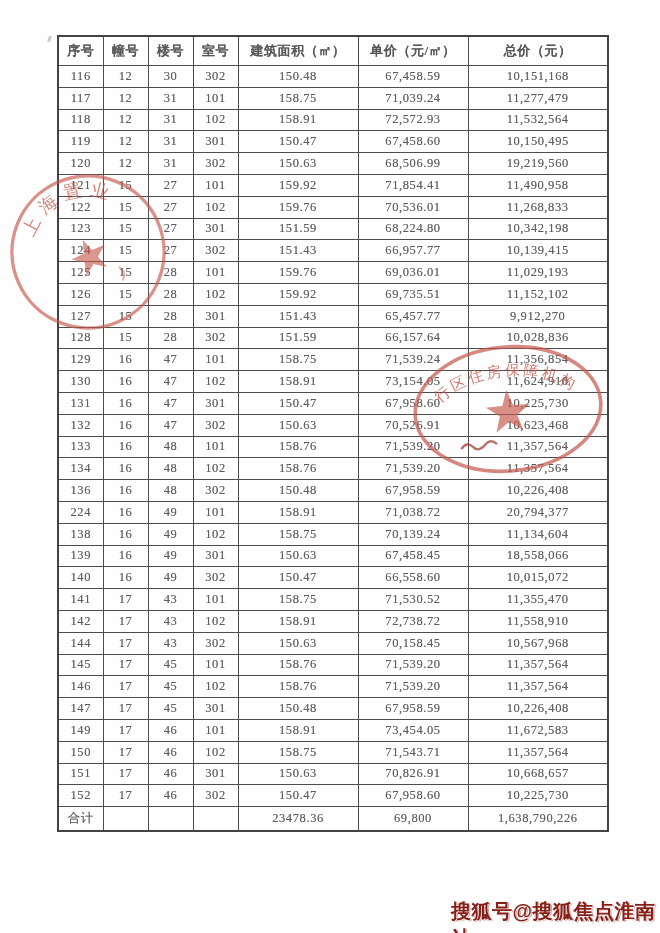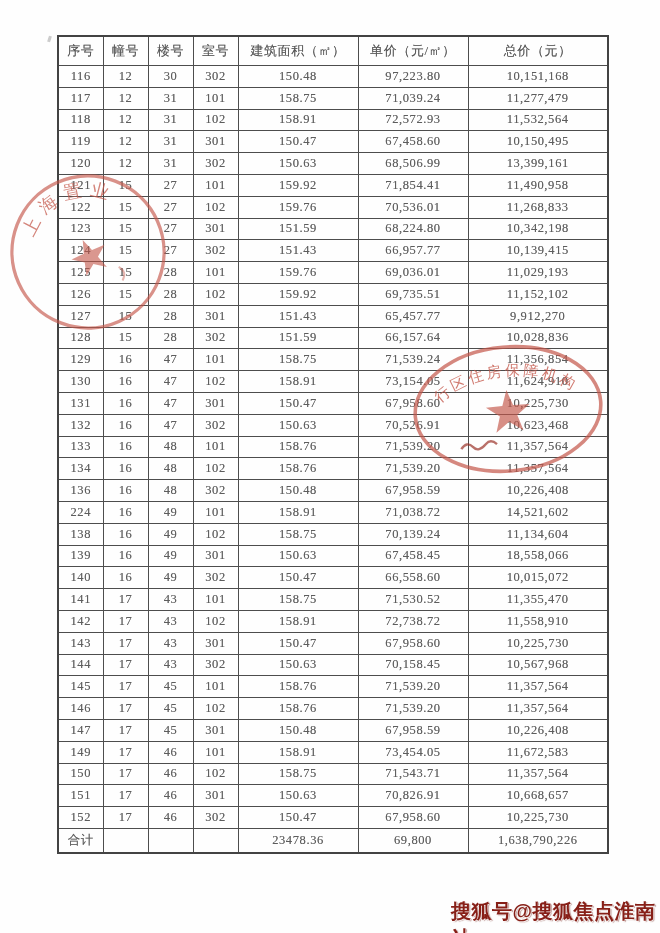--- a/index.html
+++ b/index.html
@@ -24,21 +24,21 @@
     text-align:center;
     vertical-align:middle;
     padding:0;
     overflow:hidden;
     white-space:nowrap;
     letter-spacing:0.6px;
     text-shadow:0 0 0.5px rgba(95,95,95,.55);
   }
   table.price-table{border:2px solid #434343;}
   table.price-table thead th{
-    height:28px;font-size:13px;font-weight:normal;color:#565656;
+    height:28px;font-size:13px;font-weight:bold;color:#565656;
   }
   table.price-table tbody td{
     height:20.8px;font-size:12.5px;
   }
   table.price-table tfoot td{
     height:23px;font-size:12.5px;margin-left:16px;
   }
   
   .stamp{position:absolute;pointer-events:none;}
   .stamp-left{left:6px;top:170px;width:164px;height:164px;opacity:.72;}
@@ -87,21 +87,21 @@
         <th>总价（元）</th>
       </tr>
     </thead>
     <tbody>
         <tr>
           <td>116</td>
           <td>12</td>
           <td>30</td>
           <td>302</td>
           <td>150.48</td>
-          <td>97,223.80</td>
+          <td>67,458.59</td>
           <td>10,151,168</td>
         </tr>
         <tr>
           <td>117</td>
           <td>12</td>
           <td>31</td>
           <td>101</td>
           <td>158.75</td>
           <td>71,039.24</td>
           <td>11,277,479</td>
@@ -124,21 +124,21 @@
           <td>67,458.60</td>
           <td>10,150,495</td>
         </tr>
         <tr>
           <td>120</td>
           <td>12</td>
           <td>31</td>
           <td>302</td>
           <td>150.63</td>
           <td>68,506.99</td>
-          <td>13,399,161</td>
+          <td>19,219,560</td>
         </tr>
         <tr>
           <td>121</td>
           <td>15</td>
           <td>27</td>
           <td>101</td>
           <td>159.92</td>
           <td>71,854.41</td>
           <td>11,490,958</td>
         </tr>
@@ -268,21 +268,21 @@
           <td>67,958.59</td>
           <td>10,226,408</td>
         </tr>
         <tr>
           <td>224</td>
           <td>16</td>
           <td>49</td>
           <td>101</td>
           <td>158.91</td>
           <td>71,038.72</td>
-          <td>14,521,602</td>
+          <td>20,794,377</td>
         </tr>
         <tr>
           <td>138</td>
           <td>16</td>
           <td>49</td>
           <td>102</td>
           <td>158.75</td>
           <td>70,139.24</td>
           <td>11,134,604</td>
         </tr>
@@ -314,29 +314,20 @@
           <td>11,355,470</td>
         </tr>
         <tr>
           <td>142</td>
           <td>17</td>
           <td>43</td>
           <td>102</td>
           <td>158.91</td>
           <td>72,738.72</td>
           <td>11,558,910</td>
-        </tr>
-        <tr>
-          <td>143</td>
-          <td>17</td>
-          <td>43</td>
-          <td>301</td>
-          <td>150.47</td>
-          <td>67,958.60</td>
-          <td>10,225,730</td>
         </tr>
         <tr>
           <td>144</td>
           <td>17</td>
           <td>43</td>
           <td>302</td>
           <td>150.63</td>
           <td>70,158.45</td>
           <td>10,567,968</td>
         </tr>

